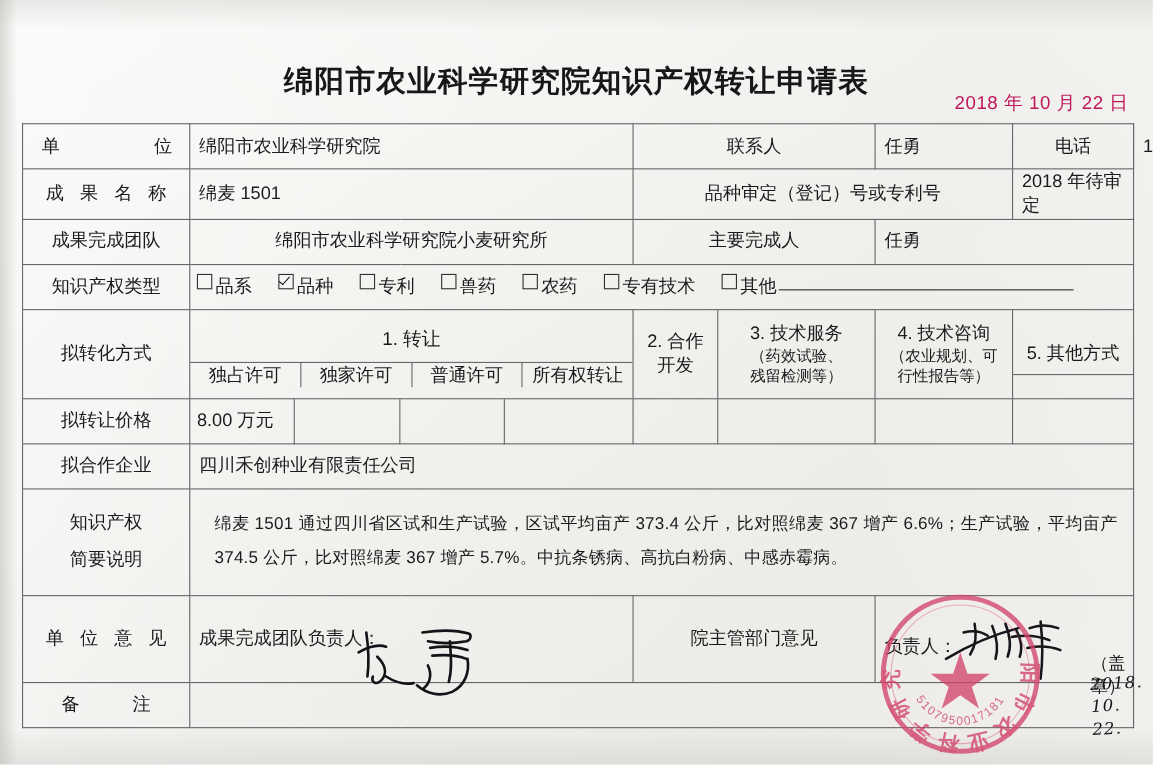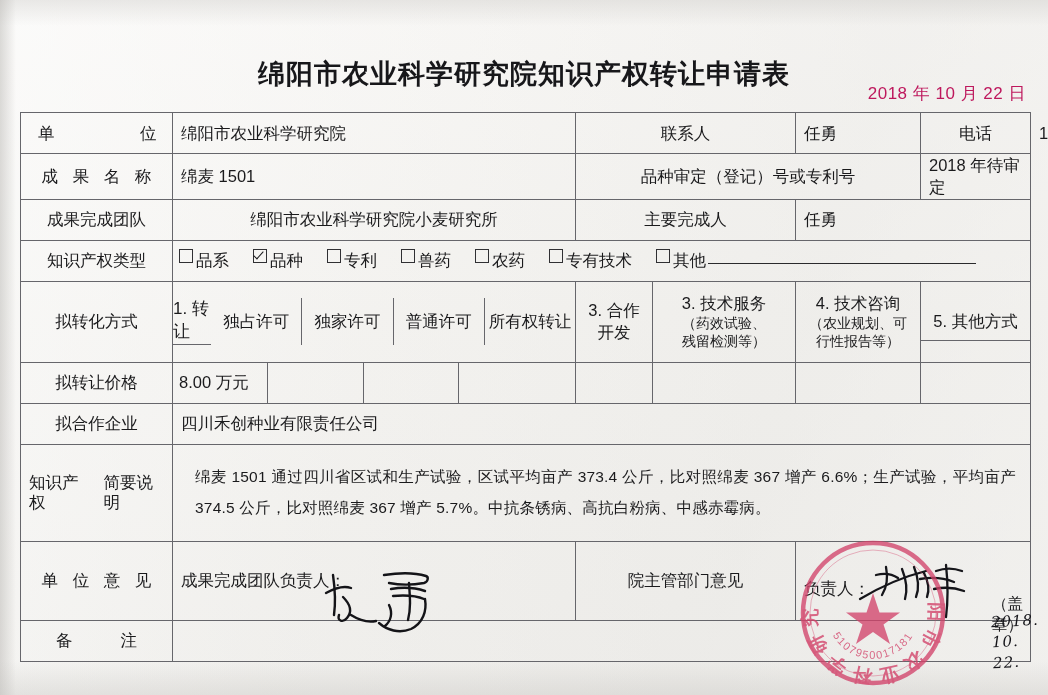--- a/index.html
+++ b/index.html
@@ -155,21 +155,21 @@
     height: 14px;
     margin-left: 2px;
   }
 
   
   .cell-nopad { padding: 0 !important; }
   .split-head {
     width: 100%;
     height: 100%;
     display: flex;
-    flex-direction: row;
+    flex-direction: column;
   }
   .split-top {
     flex: 0 0 38px;
     display: flex;
     align-items: center;
     justify-content: center;
     border-bottom: 1px solid #66666b;
     font-size: 17px;
   }
   .split-bot {
@@ -229,21 +229,21 @@
     font-size: 15.5px;
     line-height: 1.95;
     text-align: justify;
     padding: 10px 14px 10px 10px;
     letter-spacing: 0.2px;
   }
   .desc-indent { padding-left: 22px; }
 
   .label-2line {
     display: flex;
-    flex-direction: row;
+    flex-direction: column;
     align-items: center;
     justify-content: center;
     gap: 14px;
     line-height: 1.2;
   }
 
   
   .sig-wrap {
     position: relative;
     height: 100%;
@@ -382,21 +382,21 @@
           <div class="split-bot" id="transfer-subs">
                 <div>独占许可</div>
                 <div>独家许可</div>
                 <div>普通许可</div>
                 <div>所有权转让</div>
               </div>
         </div>
       </td>
       <td class="cell-nopad">
         <div class="stack-cell">
-          <span class="hd">3. 合作</span>
+          <span class="hd">2. 合作</span>
           <span class="hd">开发</span>
         </div>
       </td>
       <td class="cell-nopad">
         <div class="stack-cell">
           <span class="hd">3. 技术服务</span>
           <span class="sub">（药效试验、</span>
           <span class="sub">残留检测等）</span>
         </div>
       </td>

